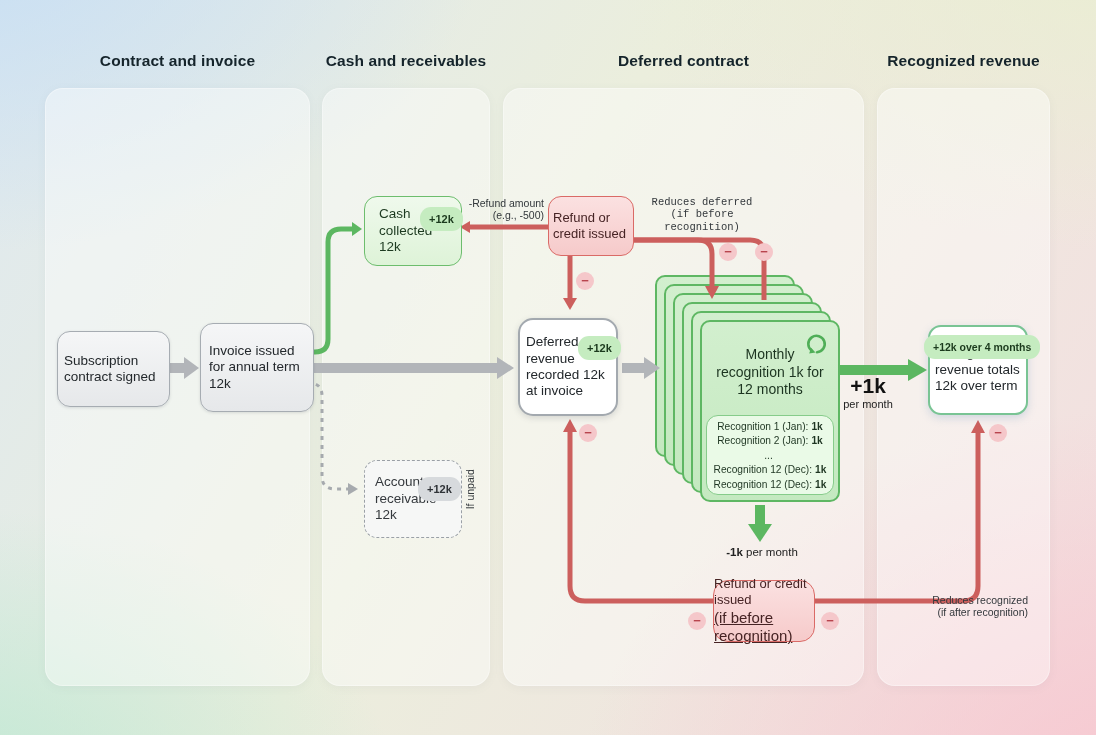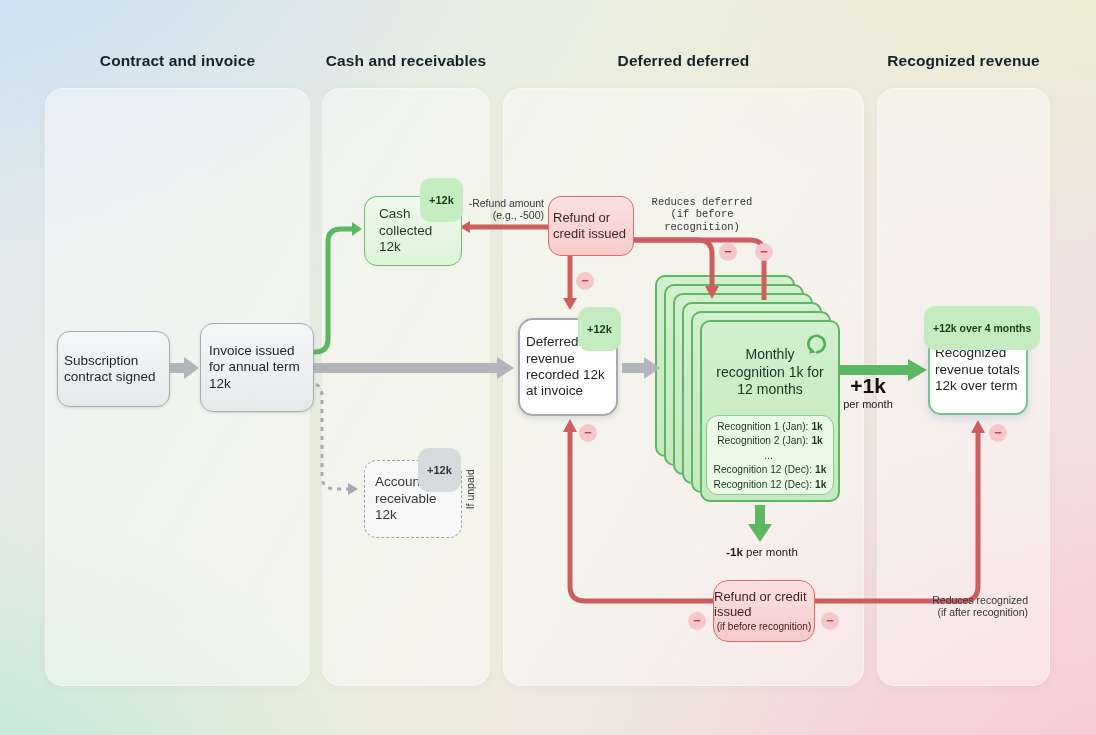--- a/index.html
+++ b/index.html
@@ -29,21 +29,21 @@
     position:absolute;display:flex;flex-direction:column;align-items:center;justify-content:center;
     text-align:left;font-size:13.5px;line-height:1.22;color:#23282c;border-radius:13px;z-index:5;
   }
   .gray-box{background:linear-gradient(180deg,#f5f6f7,#e6e8ea);border:1.5px solid #a6acb2;box-shadow:0 1px 3px rgba(60,70,80,.15);}
   .green-soft{background:linear-gradient(180deg,#eff9ec,#def3d8);border:1.5px solid #6dbd6d;color:#1d3a20;}
   .red-soft{background:linear-gradient(180deg,#fbe1e1,#f6caca);border:1.5px solid #da6a66;color:#462324;}
   .white-gray{background:#fff;border:2px solid #a3a9af;box-shadow:0 2px 6px rgba(70,80,90,.18);border-radius:15px;}
   .white-green{background:#fff;border:2px solid #79c494;box-shadow:0 3px 9px rgba(110,150,190,.28);border-radius:13px;}
   .dashed-box{background:rgba(246,247,248,.78);border:1.5px dashed #9aa0a6;color:#35393d;}
   .badge{
-    position:absolute;font-size:11px;font-weight:700;padding:16px 9px;border-radius:11px;z-index:6;white-space:nowrap;
+    position:absolute;font-size:11px;font-weight:700;padding:6px 9px;border-radius:11px;z-index:6;white-space:nowrap;margin-top:29px;
   }
   .badge-green{background:#c5ecc0;color:#1b3a1d;}
   .badge-gray{background:#d7dadd;color:#2f3337;}
   .chip{
     position:absolute;width:18px;height:18px;border-radius:50%;background:#f5c7ca;color:#b8454e;
     font-weight:700;font-size:13px;line-height:17px;text-align:center;z-index:6;
   }
   .note{position:absolute;font-size:10.5px;line-height:1.18;color:#33383c;z-index:6;}
   .card{
     position:absolute;width:140px;height:182px;border-radius:10px;
@@ -66,21 +66,21 @@
 
 <div id="canvas">
 
   <div class="col-panel" style="left:45px;width:265px;"></div>
   <div class="col-panel" style="left:322px;width:168px;"></div>
   <div class="col-panel" style="left:503px;width:361px;"></div>
   <div class="col-panel" style="left:877px;width:173px;"></div>
 
   <div class="col-title" style="left:45px;width:265px;">Contract and invoice</div>
   <div class="col-title" style="left:322px;width:168px;">Cash and receivables</div>
-  <div class="col-title" style="left:503px;width:361px;">Deferred deferred</div>
+  <div class="col-title" style="left:503px;width:361px;">Deferred contract</div>
   <div class="col-title" style="left:877px;width:173px;">Recognized revenue</div>
 
   <svg class="wires" width="1096" height="735" viewBox="0 0 1096 735">
 
     <path d="M158 368 H184" stroke="#b2b5b9" stroke-width="10" fill="none"></path>
     <polygon points="184,357 184,379 199,368" fill="#b2b5b9"></polygon>
 
     <path d="M300 368 H497" stroke="#b2b5b9" stroke-width="10" fill="none"></path>
     <polygon points="497,357 497,379 514,368" fill="#b2b5b9"></polygon>
 
@@ -186,21 +186,21 @@
   <div class="badge badge-green" style="left:578px;top:307px;">+12k</div>
 
   <div class="node dashed-box" style="left:364px;top:460px;width:98px;height:78px;padding:0 10px;box-sizing:border-box;">
     <span>Accounts receivable 12k</span>
   </div>
   <div class="badge badge-gray" style="left:418px;top:448px;">+12k</div>
   <div class="note rot" style="left:440px;top:483px;width:60px;text-align:center;">If unpaid</div>
 
   <div class="node red-soft" style="left:713px;top:580px;width:100px;height:60px;border-radius:15px;">
     <span style="font-size:13px;">Refund or credit issued</span>
-    <span style="font-size:10px;margin-top:1px;">(if before recognition)</span>
+    <span style="font-size:15px;margin-top:1px;text-decoration:underline;">(if before recognition)</span>
   </div>
 
   <div class="node white-green" style="left:928px;top:325px;width:100px;height:90px;padding:0 5px;box-sizing:border-box;">
     <span>Recognized revenue totals 12k over term</span>
   </div>
   <div class="badge badge-green" style="left:924px;top:306px;font-size:10.5px;">+12k over 4 months</div>
 
   <div class="note" style="left:458px;top:197px;width:86px;text-align:right;">-Refund amount (e.g., -500)</div>
   <div class="note" style="left:646px;top:196px;width:112px;text-align:center;font-family:Liberation Mono, monospace;">Reduces deferred (if before recognition)</div>
   <div class="note" style="left:928px;top:594px;width:100px;text-align:right;">Reduces recognized (if after recognition)</div>

